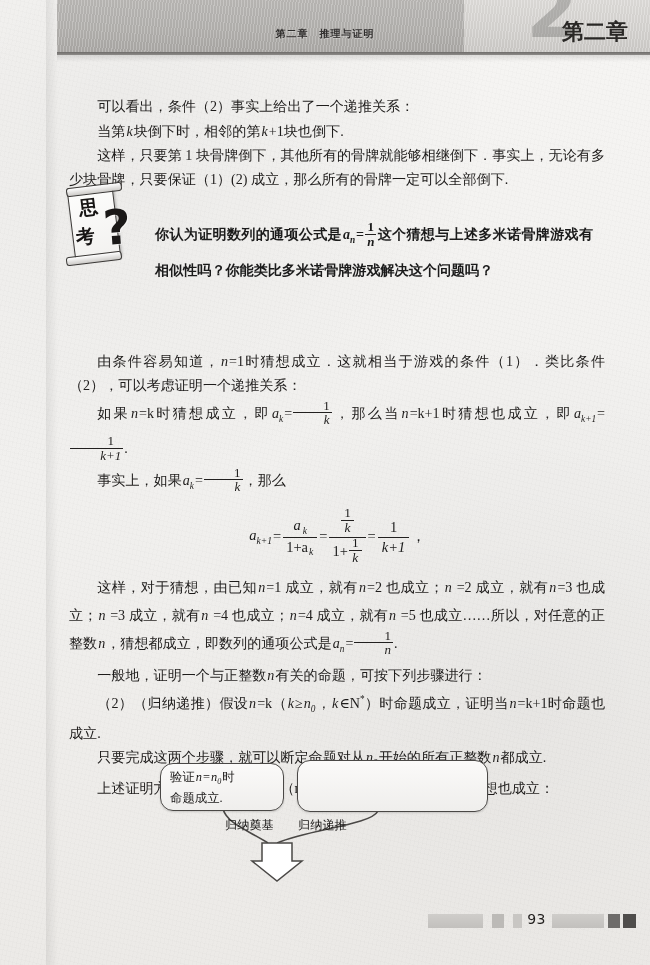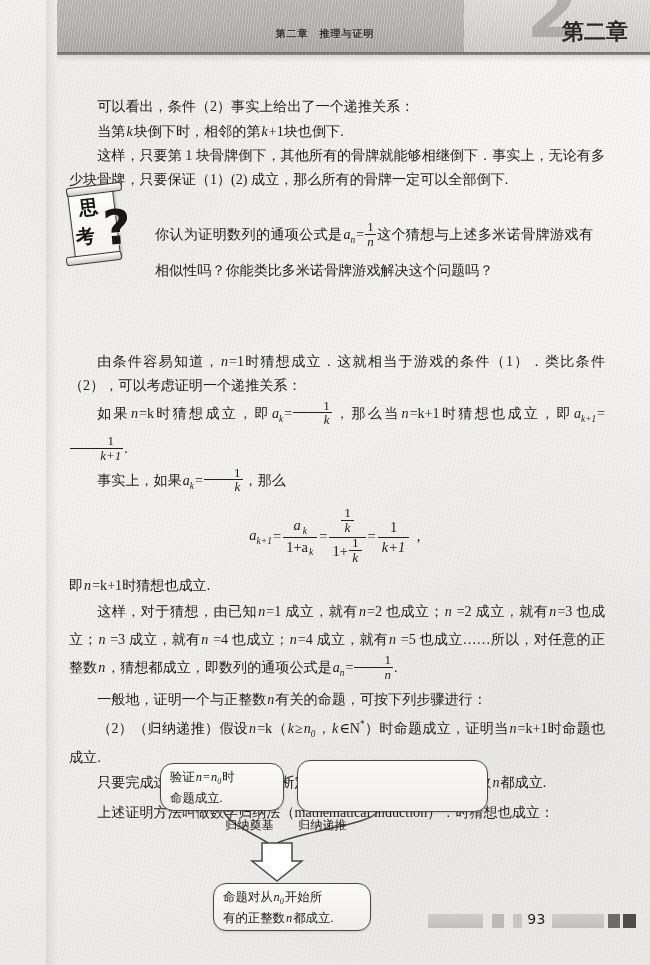--- a/index.html
+++ b/index.html
@@ -176,20 +176,21 @@
     transform: rotate(-4deg);
     text-shadow: 1px 1px 0 rgba(255,255,255,0.6);
   }
   .think-text {
     position: absolute;
     left: 98px; top: 36px; width: 438px;
     font-size: 14.1px;
     line-height: 30px;
     text-align: justify;
     text-justify: inter-ideograph;
+    font-weight: bold;
   }
 
   
   .display-eq {
     margin: 7px 0 6px 0;
     text-align: center;
     font-size: 14.5px;
   }
   .bigfrac {
     display: inline-block;
@@ -294,21 +295,20 @@
   <p class="tx ind"><span>由条件容易知道，</span><span class="mi">n</span><span class="mn">=1</span><span>时猜想成立．这就相当于游戏的条件（1）．类比条件（2），可以考虑证明一个递推关系：</span></p>
 
   <p class="tx ind" style="line-height:30px;"><span>如果</span><span class="mi">n</span><span class="mn">=k</span><span>时猜想成立，即</span><span class="mi"><span>a</span><sub>k</sub></span><span class="mn">=</span><span class="frac"><span class="num mn">1</span><span class="den mi">k</span></span><span>，那么当</span><span class="mi">n</span><span class="mn">=k+1</span><span>时猜想也成立，即</span><span class="mi"><span>a</span><sub>k+1</sub></span><span class="mn">=</span><span class="frac"><span class="num mn">1</span><span class="den mi">k+1</span></span><span>.</span></p>
 
   <p class="tx ind" style="line-height:30px;"><span>事实上，如果</span><span class="mi"><span>a</span><sub>k</sub></span><span class="mn">=</span><span class="frac"><span class="num mn">1</span><span class="den mi">k</span></span><span>，那么</span></p>
 
   <div class="display-eq">
     <span class="mi"><span>a</span><sub>k+1</sub></span><span class="mn">=</span><span class="bigfrac"><span class="num"><span class="mi">a</span><sub class="mi">k</sub></span><span class="den"><span class="mn">1+a</span><sub class="mi">k</sub></span></span><span class="mn">=</span><span class="bigfrac"><span class="num"><span class="frac"><span class="num mn">1</span><span class="den mi">k</span></span></span><span class="den"><span class="mn">1+</span><span class="frac"><span class="num mn">1</span><span class="den mi">k</span></span></span></span><span class="mn">=</span><span class="bigfrac"><span class="num mn">1</span><span class="den"><span class="mi">k+1</span></span></span><span>，</span>
   </div>
 
-  <p class="tx"><span>即</span><span class="mi">n</span><span class="mn">=k+1</span><span>时猜想也成立.</span></p>
 
   <p class="tx ind" style="line-height:28px;"><span>这样，对于猜想，由已知</span><span class="mi">n</span><span class="mn">=1 成立，就有</span><span class="mi">n</span><span class="mn">=2 也成立；</span><span class="mi">n</span><span class="mn"> =2 成立，就有</span><span class="mi">n</span><span class="mn">=3 也成立；</span><span class="mi">n</span><span class="mn"> =3 成立，就有</span><span class="mi">n</span><span class="mn"> =4 也成立；</span><span class="mi">n</span><span class="mn">=4 成立，就有</span><span class="mi">n</span><span class="mn"> =5 也成立……所以，对任意的正整数</span><span class="mi">n</span><span>，猜想都成立，即数列的通项公式是</span><span class="mi"><span>a</span><sub>n</sub></span><span class="mn">=</span><span class="frac"><span class="num mn">1</span><span class="den mi">n</span></span><span>.</span></p>
 
   <p class="tx ind"><span>一般地，证明一个与正整数</span><span class="mi">n</span><span>有关的命题，可按下列步骤进行：</span></p>
 
 
   <p class="tx ind"><span>（2）（归纳递推）假设</span><span class="mi">n</span><span class="mn">=k</span><span>（</span><span class="mi">k</span><span class="mn">≥</span><span class="mi"><span>n</span><sub>0</sub></span><span>，</span><span class="mi">k</span><span class="mn">∈N</span><sup>*</sup><span>）时命题成立，证明当</span><span class="mi">n</span><span class="mn">=k+1</span><span>时命题也成立.</span></p>
 
   <p class="tx ind"><span>只要完成这两个步骤，就可以断定命题对从</span><span class="mi"><span>n</span><sub>0</sub></span><span>开始的所有正整数</span><span class="mi">n</span><span>都成立.</span></p>
 
@@ -326,24 +326,20 @@
     <div><span>验证</span><span class="mi">n</span><span class="mn">=</span><span class="mi"><span>n</span><sub>0</sub></span><span>时</span></div>
     <div>命题成立.</div>
   </div>
 
   <div class="fbox fbox-step">
   </div>
 
   <div class="flabel flabel-1">归纳奠基</div>
   <div class="flabel flabel-2">归纳递推</div>
 
-  <div class="fbox fbox-concl">
-    <div><span>命题对从</span><span class="mi"><span>n</span><sub>0</sub></span><span>开始所</span></div>
-    <div><span>有的正整数</span><span class="mi">n</span><span>都成立.</span></div>
-  </div>
 </div>
 
 <div class="footer">
   <div class="fbar fbar-a"></div>
   <div class="fbar fbar-b"></div>
   <div class="fbar fbar-c"></div>
   <div class="pagenum">93</div>
   <div class="fbar fbar-d"></div>
   <div class="fbar fbar-e"></div>
   <div class="fbar fbar-f"></div>

